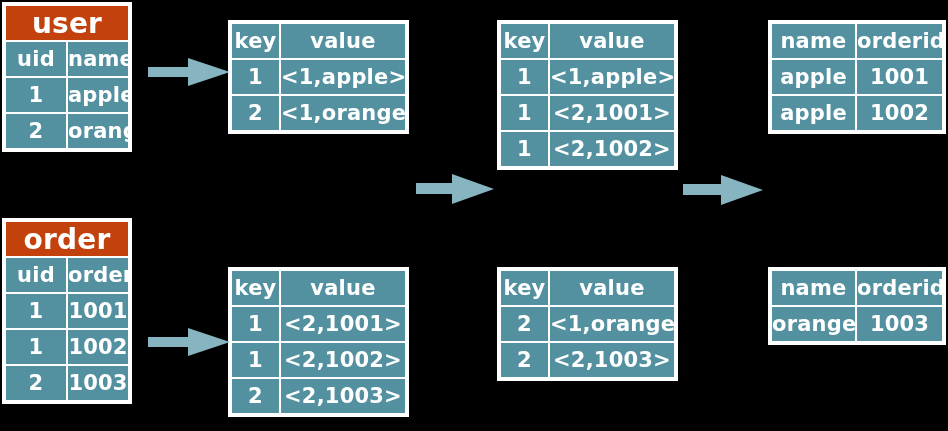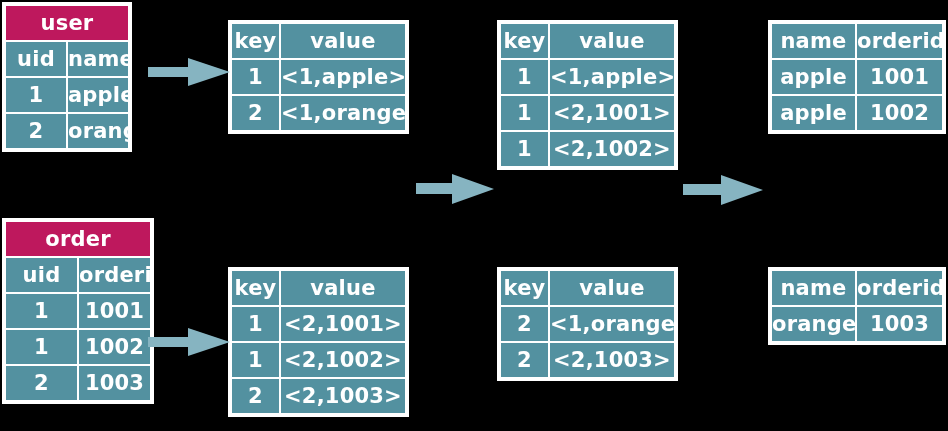--- a/index.html
+++ b/index.html
@@ -34,30 +34,30 @@
     text-align: center;
     vertical-align: middle;
     font-size: 21px;
     font-weight: bold;
     letter-spacing: 0.2px;
     padding: 0;
     white-space: nowrap;
     overflow: hidden;
   }
   .tbl td.title {
-    background: #be185d;
-    font-size: 21px;
+    background: #c2410c;
+    font-size: 28px;
   }
   
   #tbl-user      { left: 2px;   top: 2px;   width: 130px; }
   #tbl-user td            { height: 34px; }
   #tbl-user td.c-uid      { width: 52px; }
   #tbl-user td.c-name     { width: 70px; }
 
-  #tbl-order     { left: 2px;   top: 218px; width: 152px; }
+  #tbl-order     { left: 2px;   top: 218px; width: 130px; }
   #tbl-order td           { height: 34px; }
   #tbl-order td.c-uid     { width: 52px; }
   #tbl-order td.c-name    { width: 70px; }
 
   #tbl-map-user  { left: 228px; top: 20px;  width: 175px; }
   #tbl-map-user td        { height: 34px; }
   #tbl-map-user td.c-key  { width: 47px; }
   #tbl-map-user td.c-val  { width: 124px; }
 
   #tbl-map-order { left: 228px; top: 267px; width: 175px; }

